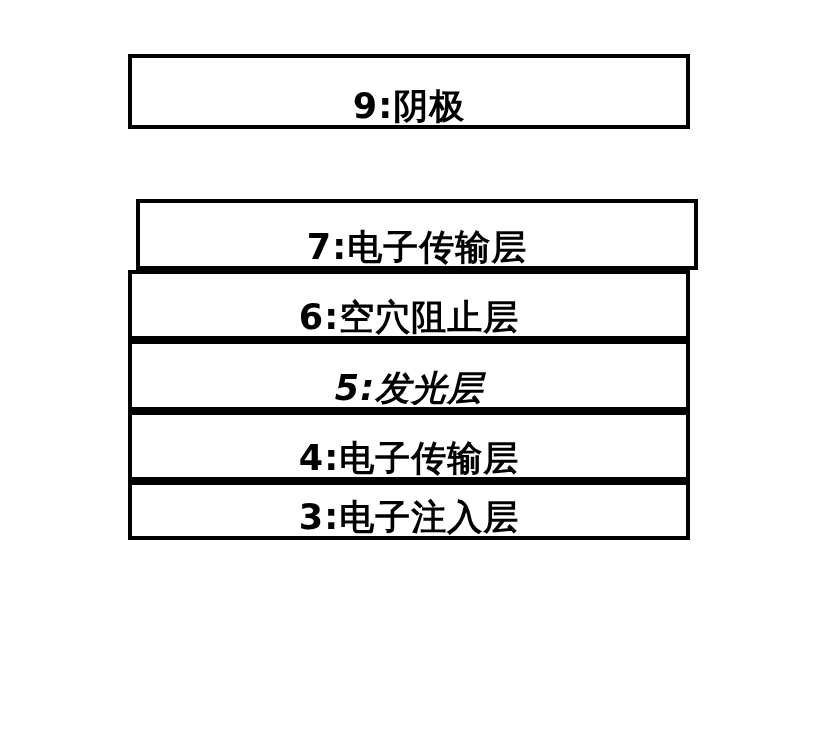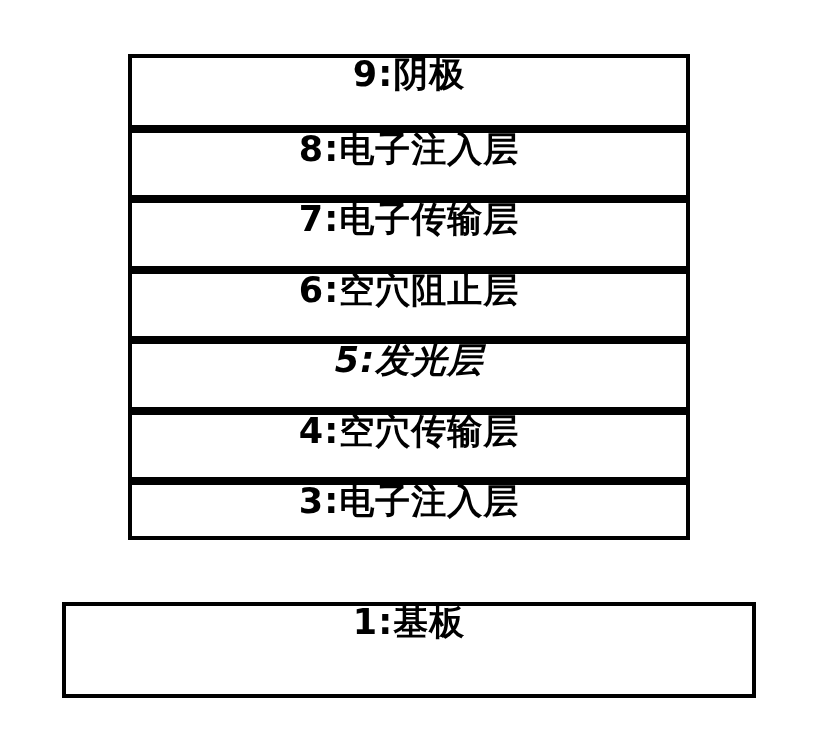--- a/index.html
+++ b/index.html
@@ -17,21 +17,21 @@
     position: relative;
     width: 817px;
     height: 736px;
   }
   .layer {
     position: absolute;
     box-sizing: border-box;
     background: #ffffff;
     border: 4px solid #000000;
     display: flex;
-    align-items: flex-start;
+    align-items: flex-end;
     justify-content: center;
   }
   .layer-label {
     font-family: "DejaVu Sans", "Liberation Sans", sans-serif;
     font-weight: bold;
     font-size: 35px;
     line-height: 1;
     color: #000000;
     letter-spacing: 1px;
     white-space: nowrap;
@@ -47,59 +47,53 @@
     left: 98px;
     width: 622px;
   }
   
   .stack-substrate {
     left: 62px;
     width: 694px;
   }
   .l9 { top: 54px;  height: 75px; }
   .l8 { top: 129px; height: 70px; }
-  .l7 { top: 199px; height: 71px; }
+  .l7 { top: 199px; height: 71px; margin-left: 8px; }
   .l6 { top: 270px; height: 70px; }
   .l5 { top: 340px; height: 71px; font-style: italic; }
   .l4 { top: 411px; height: 70px; }
   .l3 { top: 481px; height: 59px; }
   .l2 { top: 538px; height: 66px; }
   .l1 { top: 602px; height: 96px; }
 </style>
 </head>
 <body>
 
 <div id="stack-diagram">
 
   <div class="layer stack-upper l9">
     <span class="layer-label">9:阴极</span>
   </div>
 
-  <div class="layer stack-upper l8">
-    <span class="layer-label">8:电子注入层</span>
-  </div>
 
   <div class="layer stack-upper l7">
     <span class="layer-label">7:电子传输层</span>
   </div>
 
   <div class="layer stack-upper l6">
     <span class="layer-label">6:空穴阻止层</span>
   </div>
 
   <div class="layer stack-upper l5">
     <span class="layer-label">5:发光层</span>
   </div>
 
   <div class="layer stack-upper l4">
-    <span class="layer-label">4:空穴传输层</span>
+    <span class="layer-label">4:电子传输层</span>
   </div>
 
   <div class="layer stack-upper l3">
     <span class="layer-label">3:电子注入层</span>
   </div>
 
 
-  <div class="layer stack-substrate l1">
-    <span class="layer-label">1:基板</span>
-  </div>
 
 </div>
 
 </body></html>

